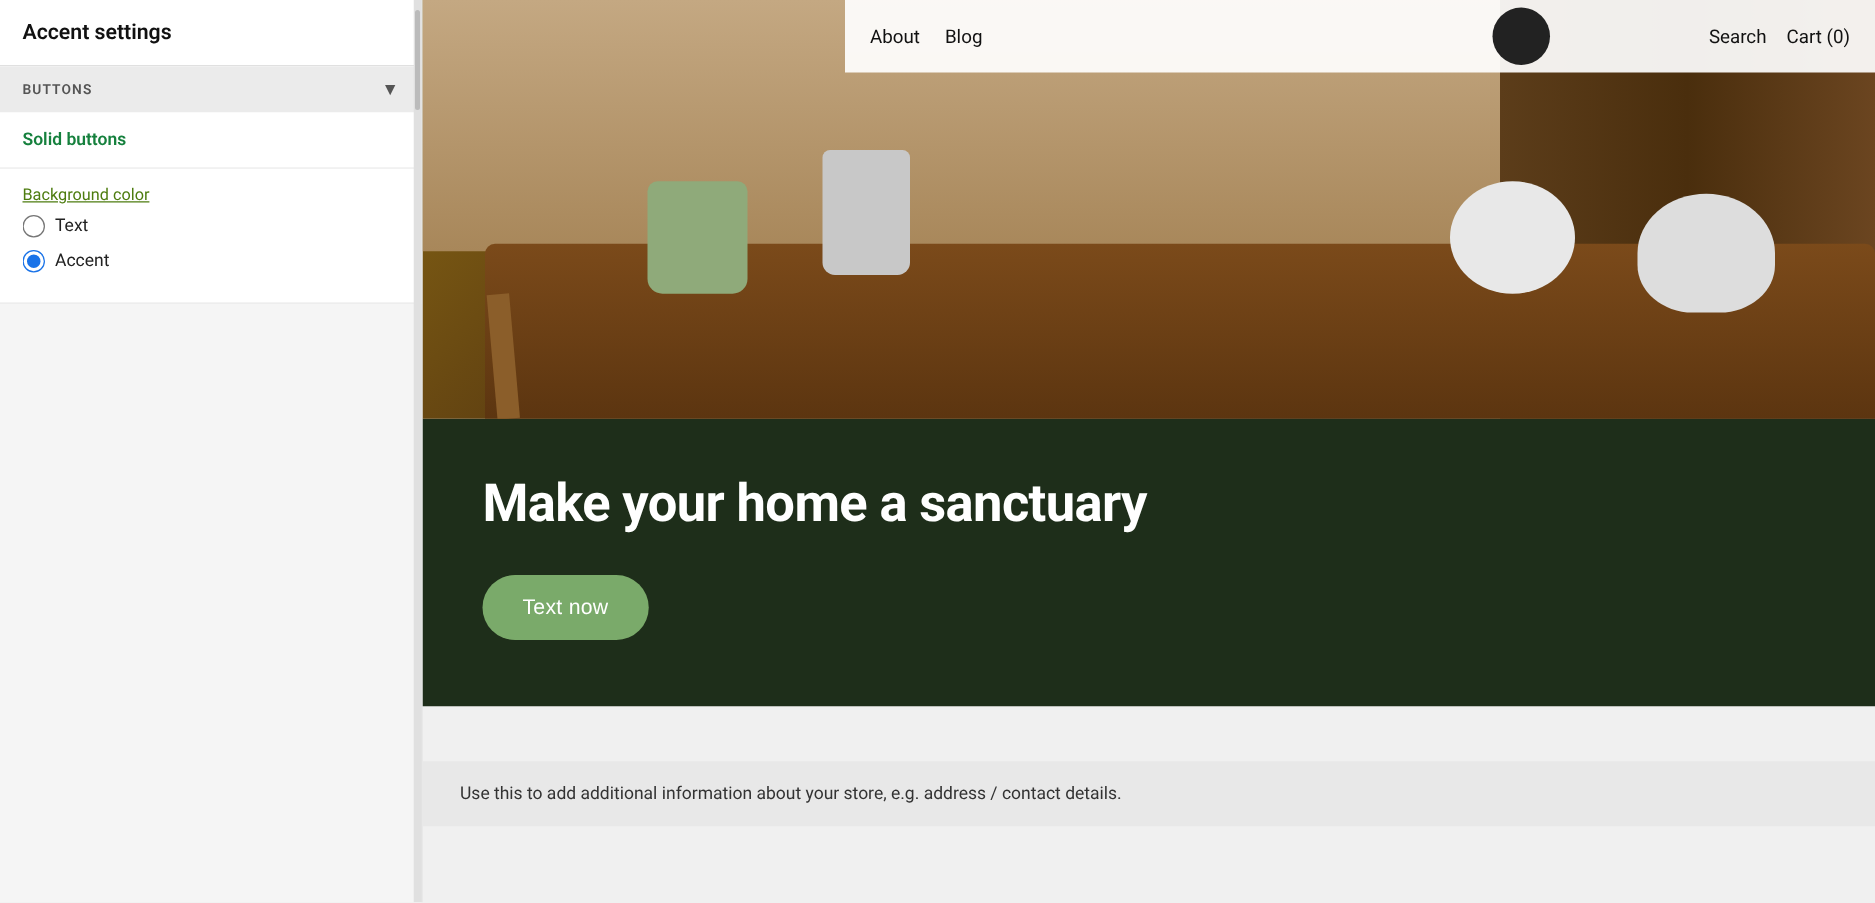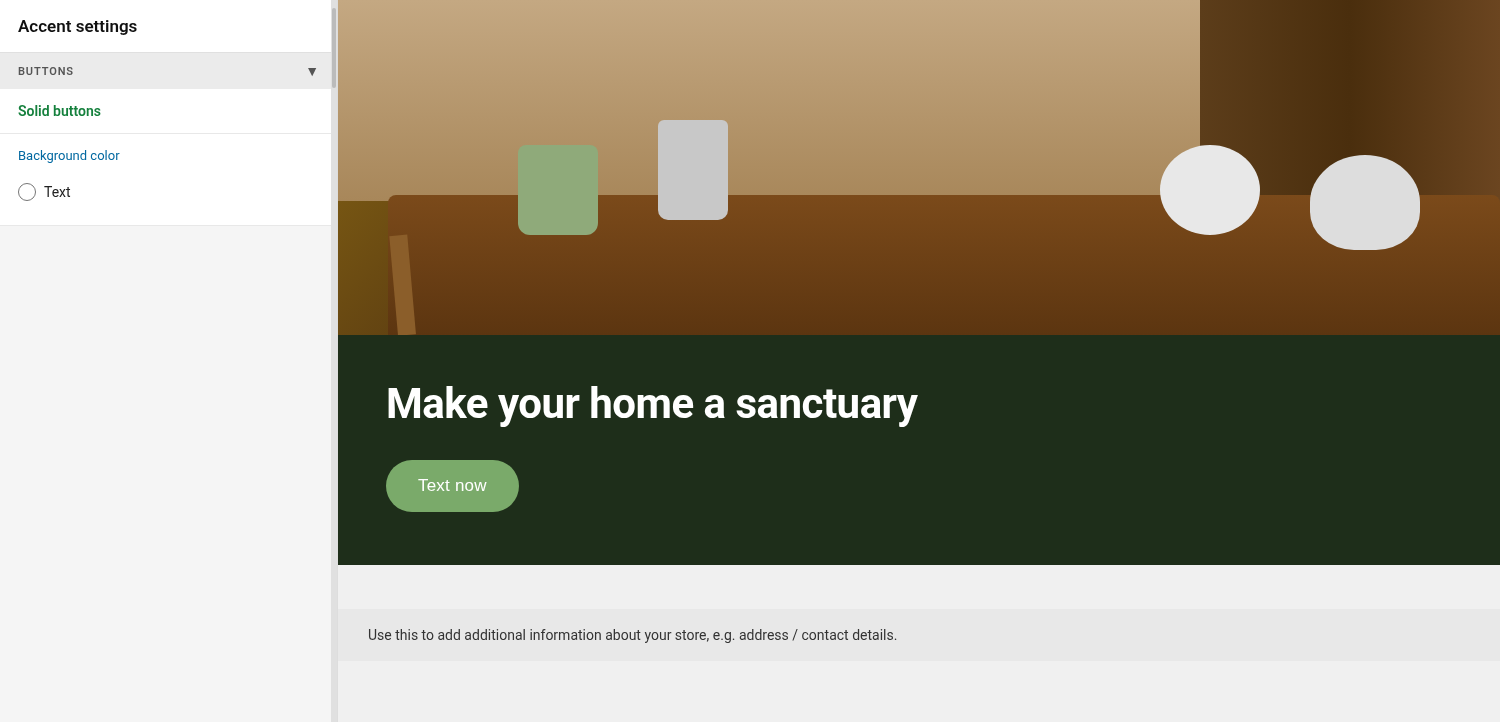--- a/index.html
+++ b/index.html
@@ -75,22 +75,23 @@
     }
 
     .bg-color-section {
       background: #fff;
       padding: 14px 18px;
       border-bottom: 1px solid #e8e8e8;
     }
 
     .bg-color-label {
       font-size: 13px;
-      color: #0369a1;
-      margin-bottom: 20px;
+      color: #4d7c0f;
+      margin-bottom: 8px;
+      text-decoration: underline;
     }
 
     .radio-row {
       display: flex;
       align-items: center;
       gap: 8px;
       margin-bottom: 10px;
       cursor: pointer;
     }
 
@@ -340,31 +341,46 @@
     </div>
 
     <div class="bg-color-section">
       <div class="bg-color-label">Background color</div>
 
       <label class="radio-row">
         <input type="radio" name="bg-color" style="">
         <span class="radio-label">Text</span>
       </label>
 
+      <label class="radio-row">
+        <input type="radio" name="bg-color" checked="" style="">
+        <span class="radio-label">Accent</span>
+      </label>
     </div>
   </div>
 
   <div class="sidebar-scrollbar">
     <div class="sidebar-scrollbar-thumb"></div>
   </div>
 </div>
 
 <div class="content-area">
   <div class="content-wrapper">
 
+    <div class="nav-bar">
+      <div class="nav-left">
+        <span class="nav-link">About</span>
+        <span class="nav-link">Blog</span>
+      </div>
+      <div class="nav-logo-circle"></div>
+      <div class="nav-right">
+        <span class="nav-right-link">Search</span>
+        <span class="nav-right-link">Cart (0)</span>
+      </div>
+    </div>
 
     <div class="hero-image">
       <div class="wall-bg"></div>
       <div class="wood-panel"></div>
       <div class="hero-table"></div>
       <div class="hero-table-leg-left"></div>
       <div class="plant-pot-1"></div>
       <div class="plant-pot-2"></div>
       <div class="plant-pot-3"></div>
       <div class="plant-pot-4"></div>

